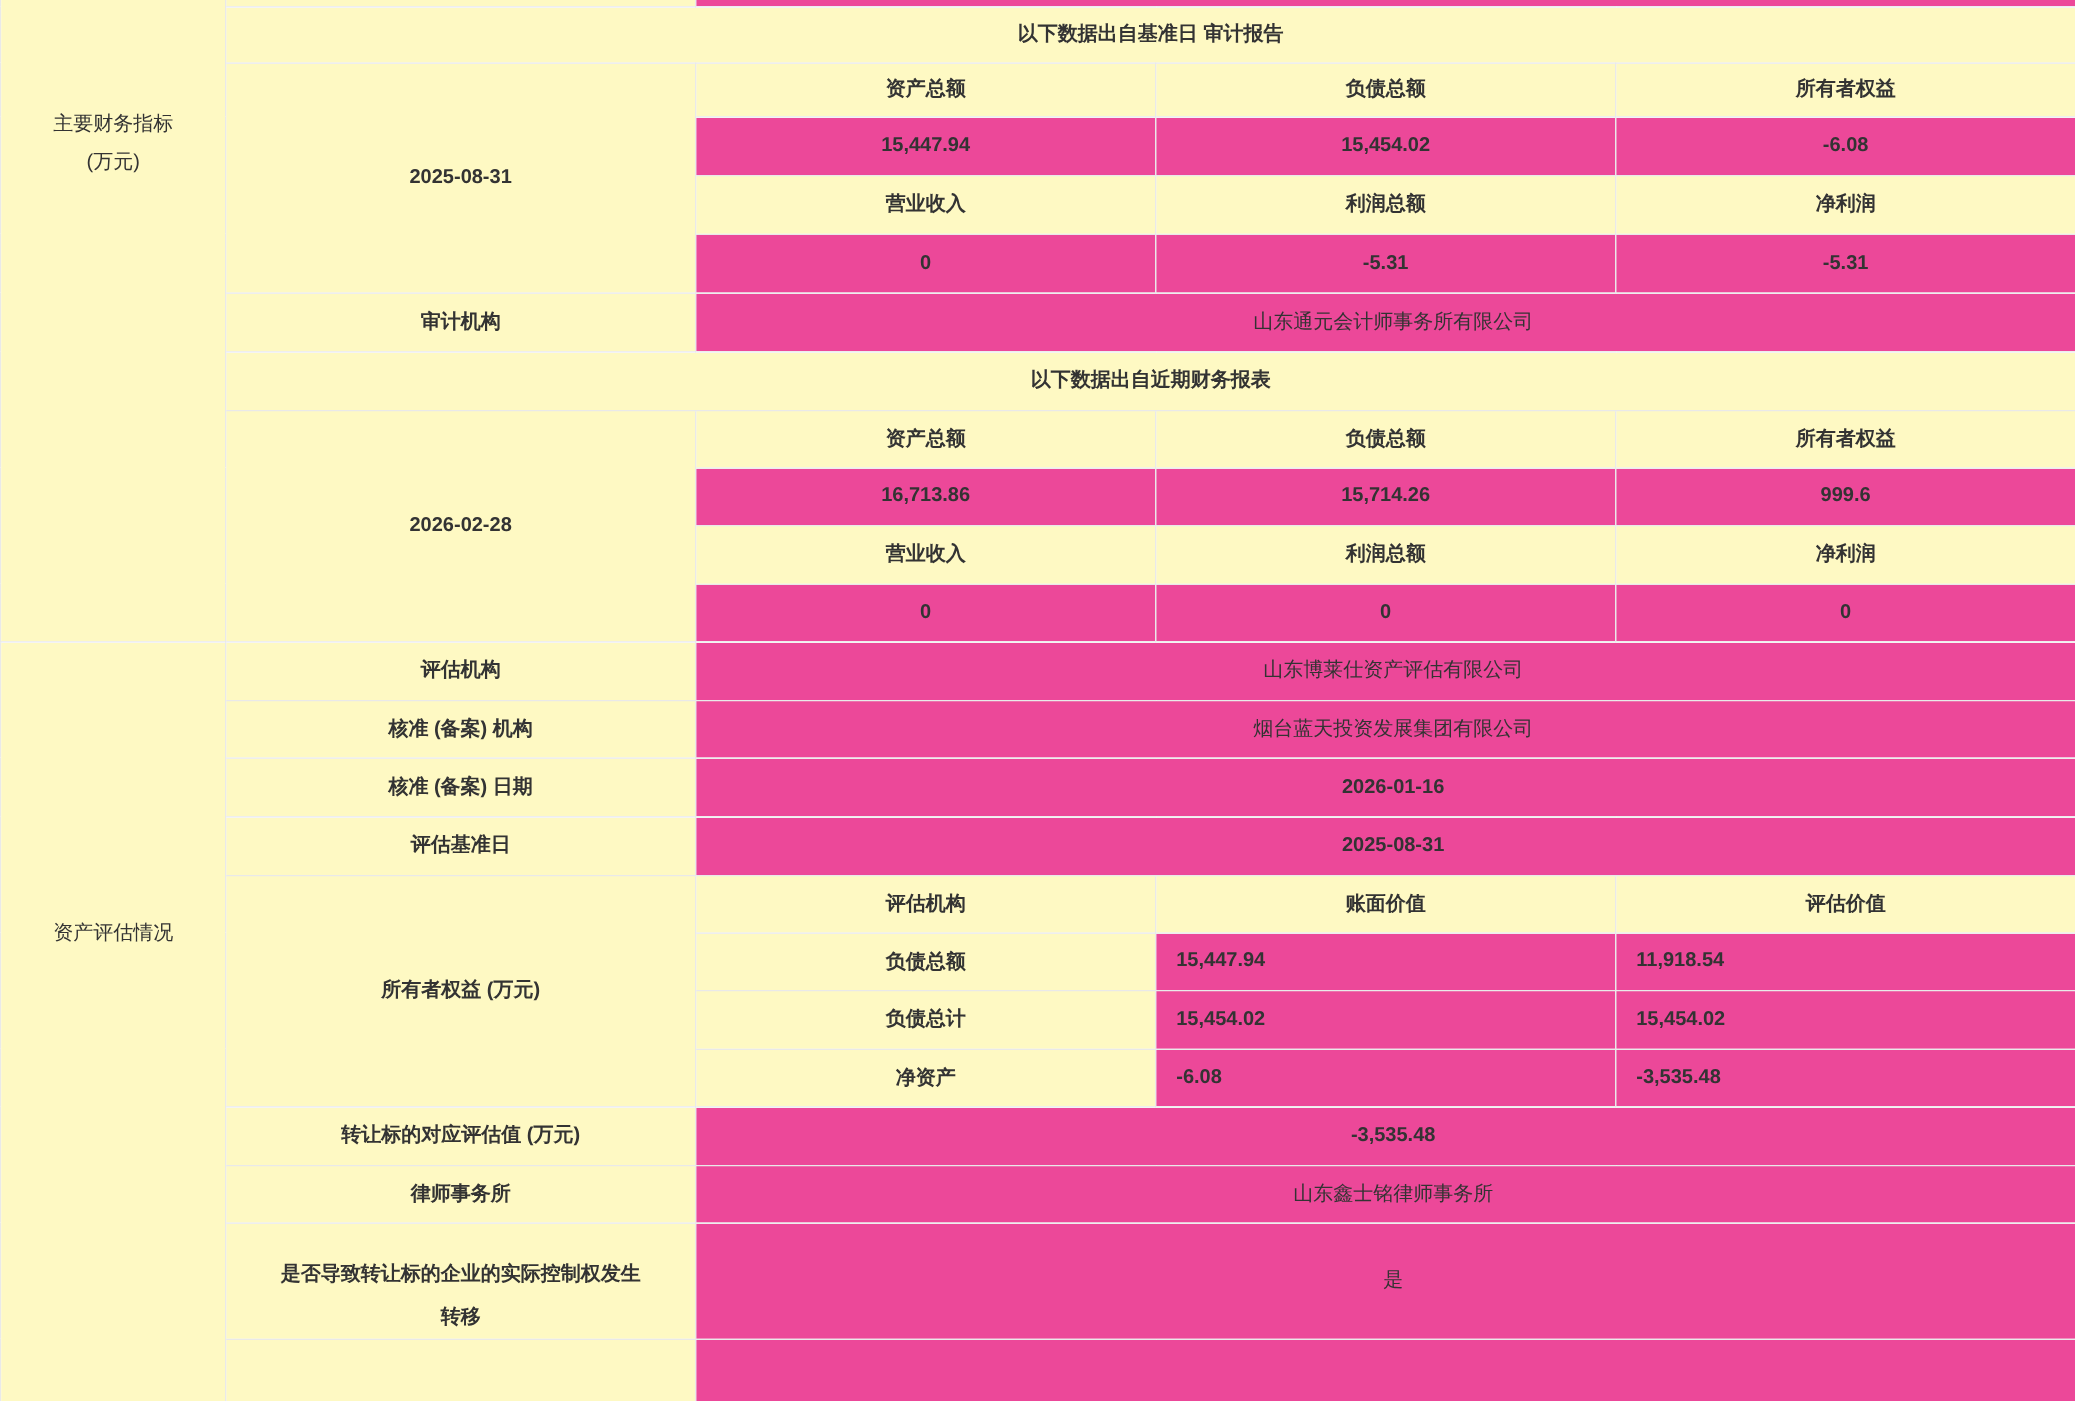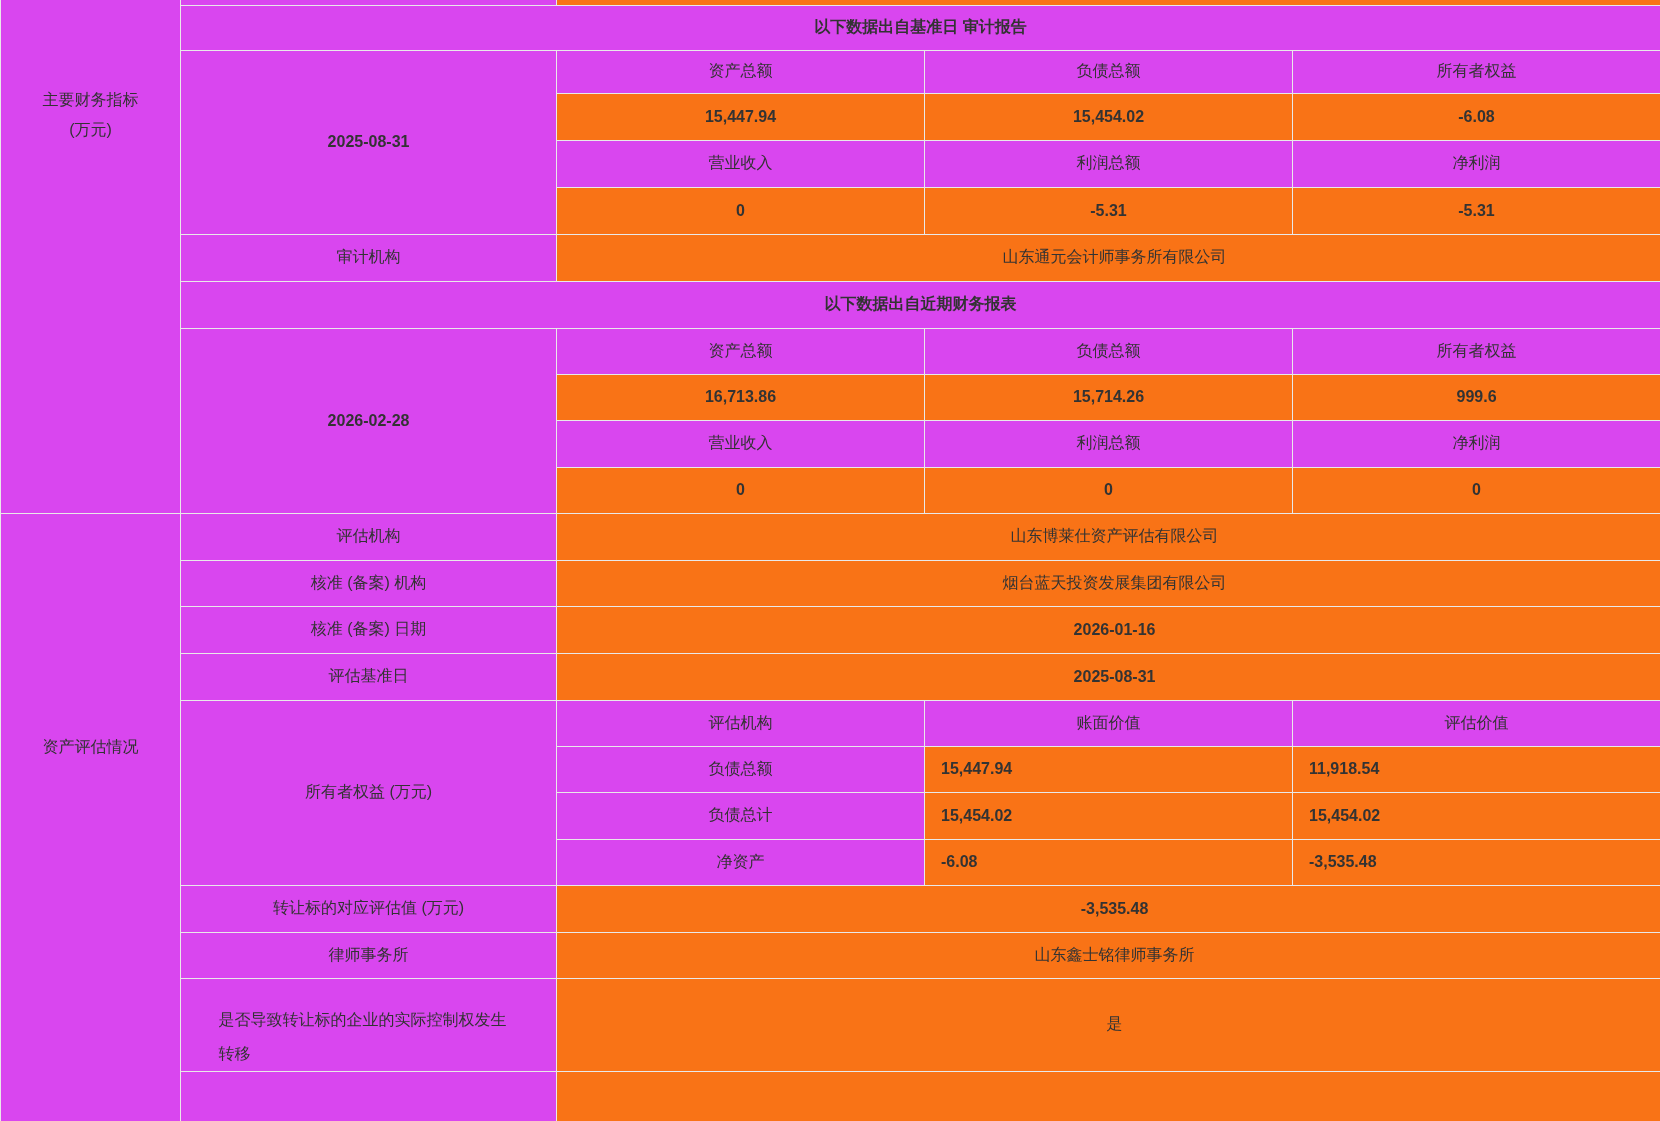--- a/index.html
+++ b/index.html
@@ -13,32 +13,32 @@
   }
   td{
     border:1px solid #e9e9e9;
     font-size:16px;color:#333;
     vertical-align:middle;
     overflow:hidden;
     padding:0;
   }
   tr.cut-top td{border-top:none;}
   tr.cut-bottom td{border-bottom:none;}
-  .gray{background:#d946ef;}
-  .white{background:#f97316;}
-  .center{text-align:center;}
+  .gray{background:#fef9c3;}
+  .white{background:#ec4899;}
+  .center{text-align:center;font-weight:bold;}
   .left{text-align:center;padding-left:12px;}
   .leftpad16{text-align:left;padding-left:16px;}
   .bold{font-weight:bold;}
   .seclabel-cell{position:relative;padding-left:40px;}
   .seclabel{
     position:absolute;left:0;right:0;text-align:center;line-height:30px;
   }
   .wrap-label{
-    display:inline-block;max-width:300px;line-height:34px;text-align:left;margin-top:24px;
+    display:inline-block;max-width:300px;line-height:34px;text-align:center;margin-top:24px;
   }
 </style>
 </head>
 <body>
 
 <div class="viewport">
 <table class="main">
   <colgroup>
     <col style="width:180px">
         <col style="width:376px">

